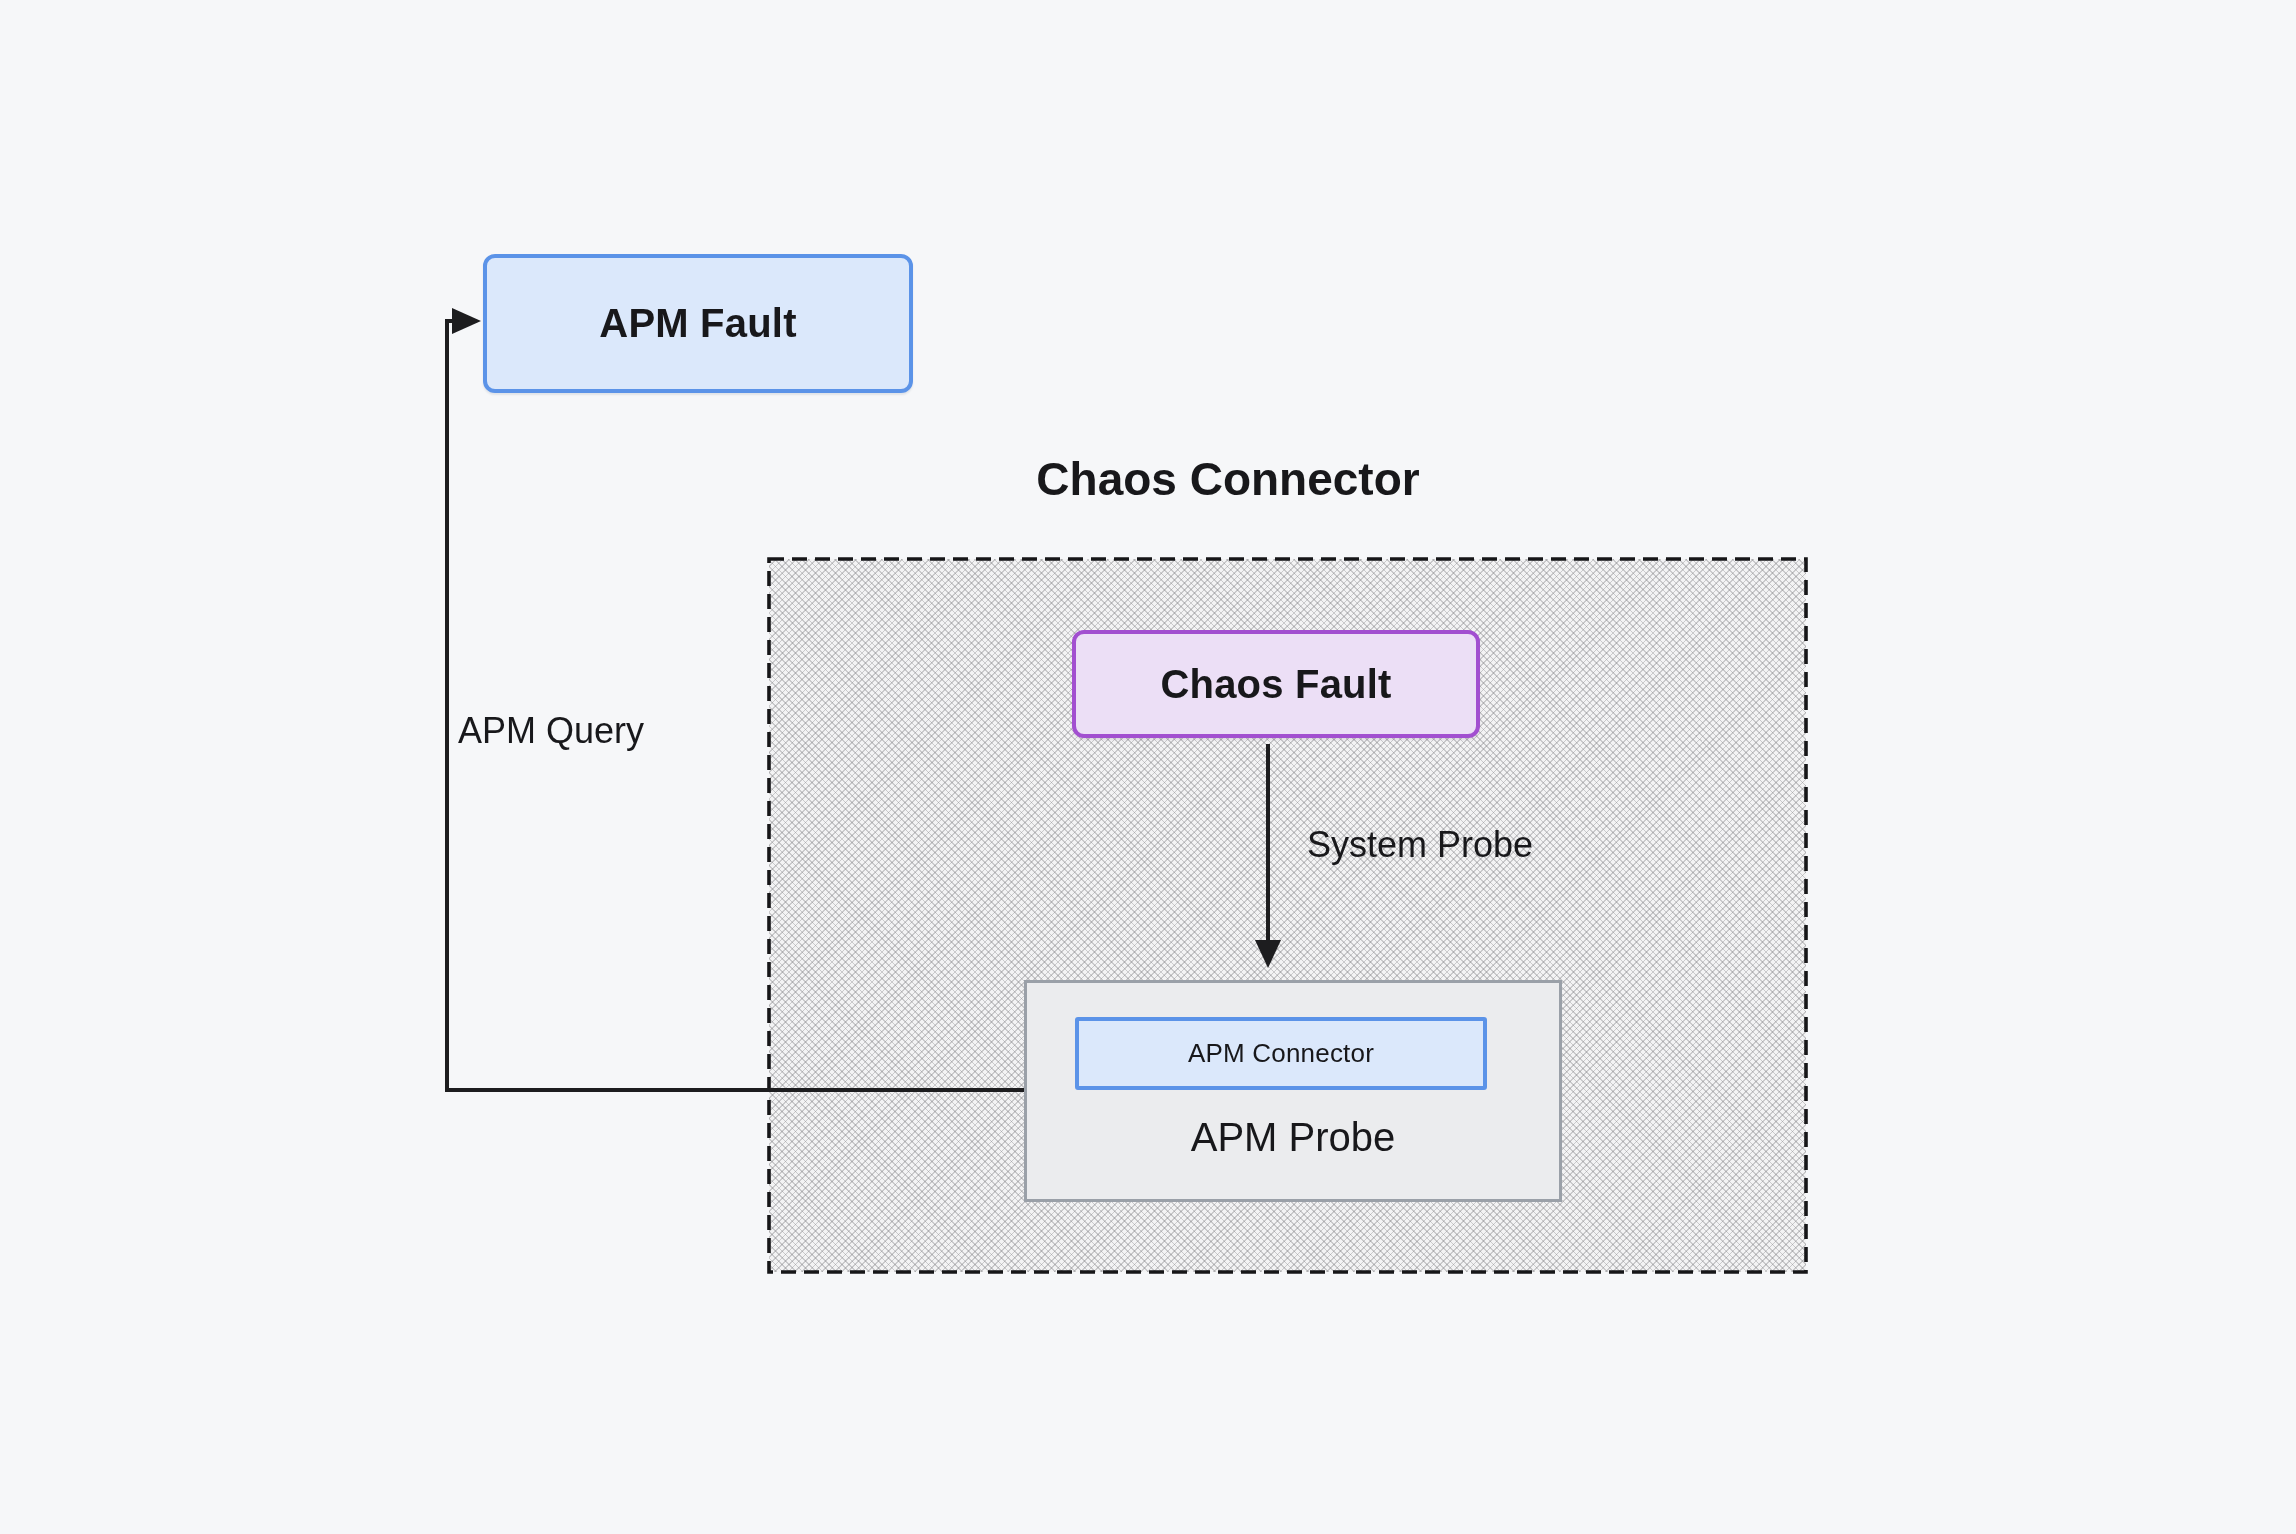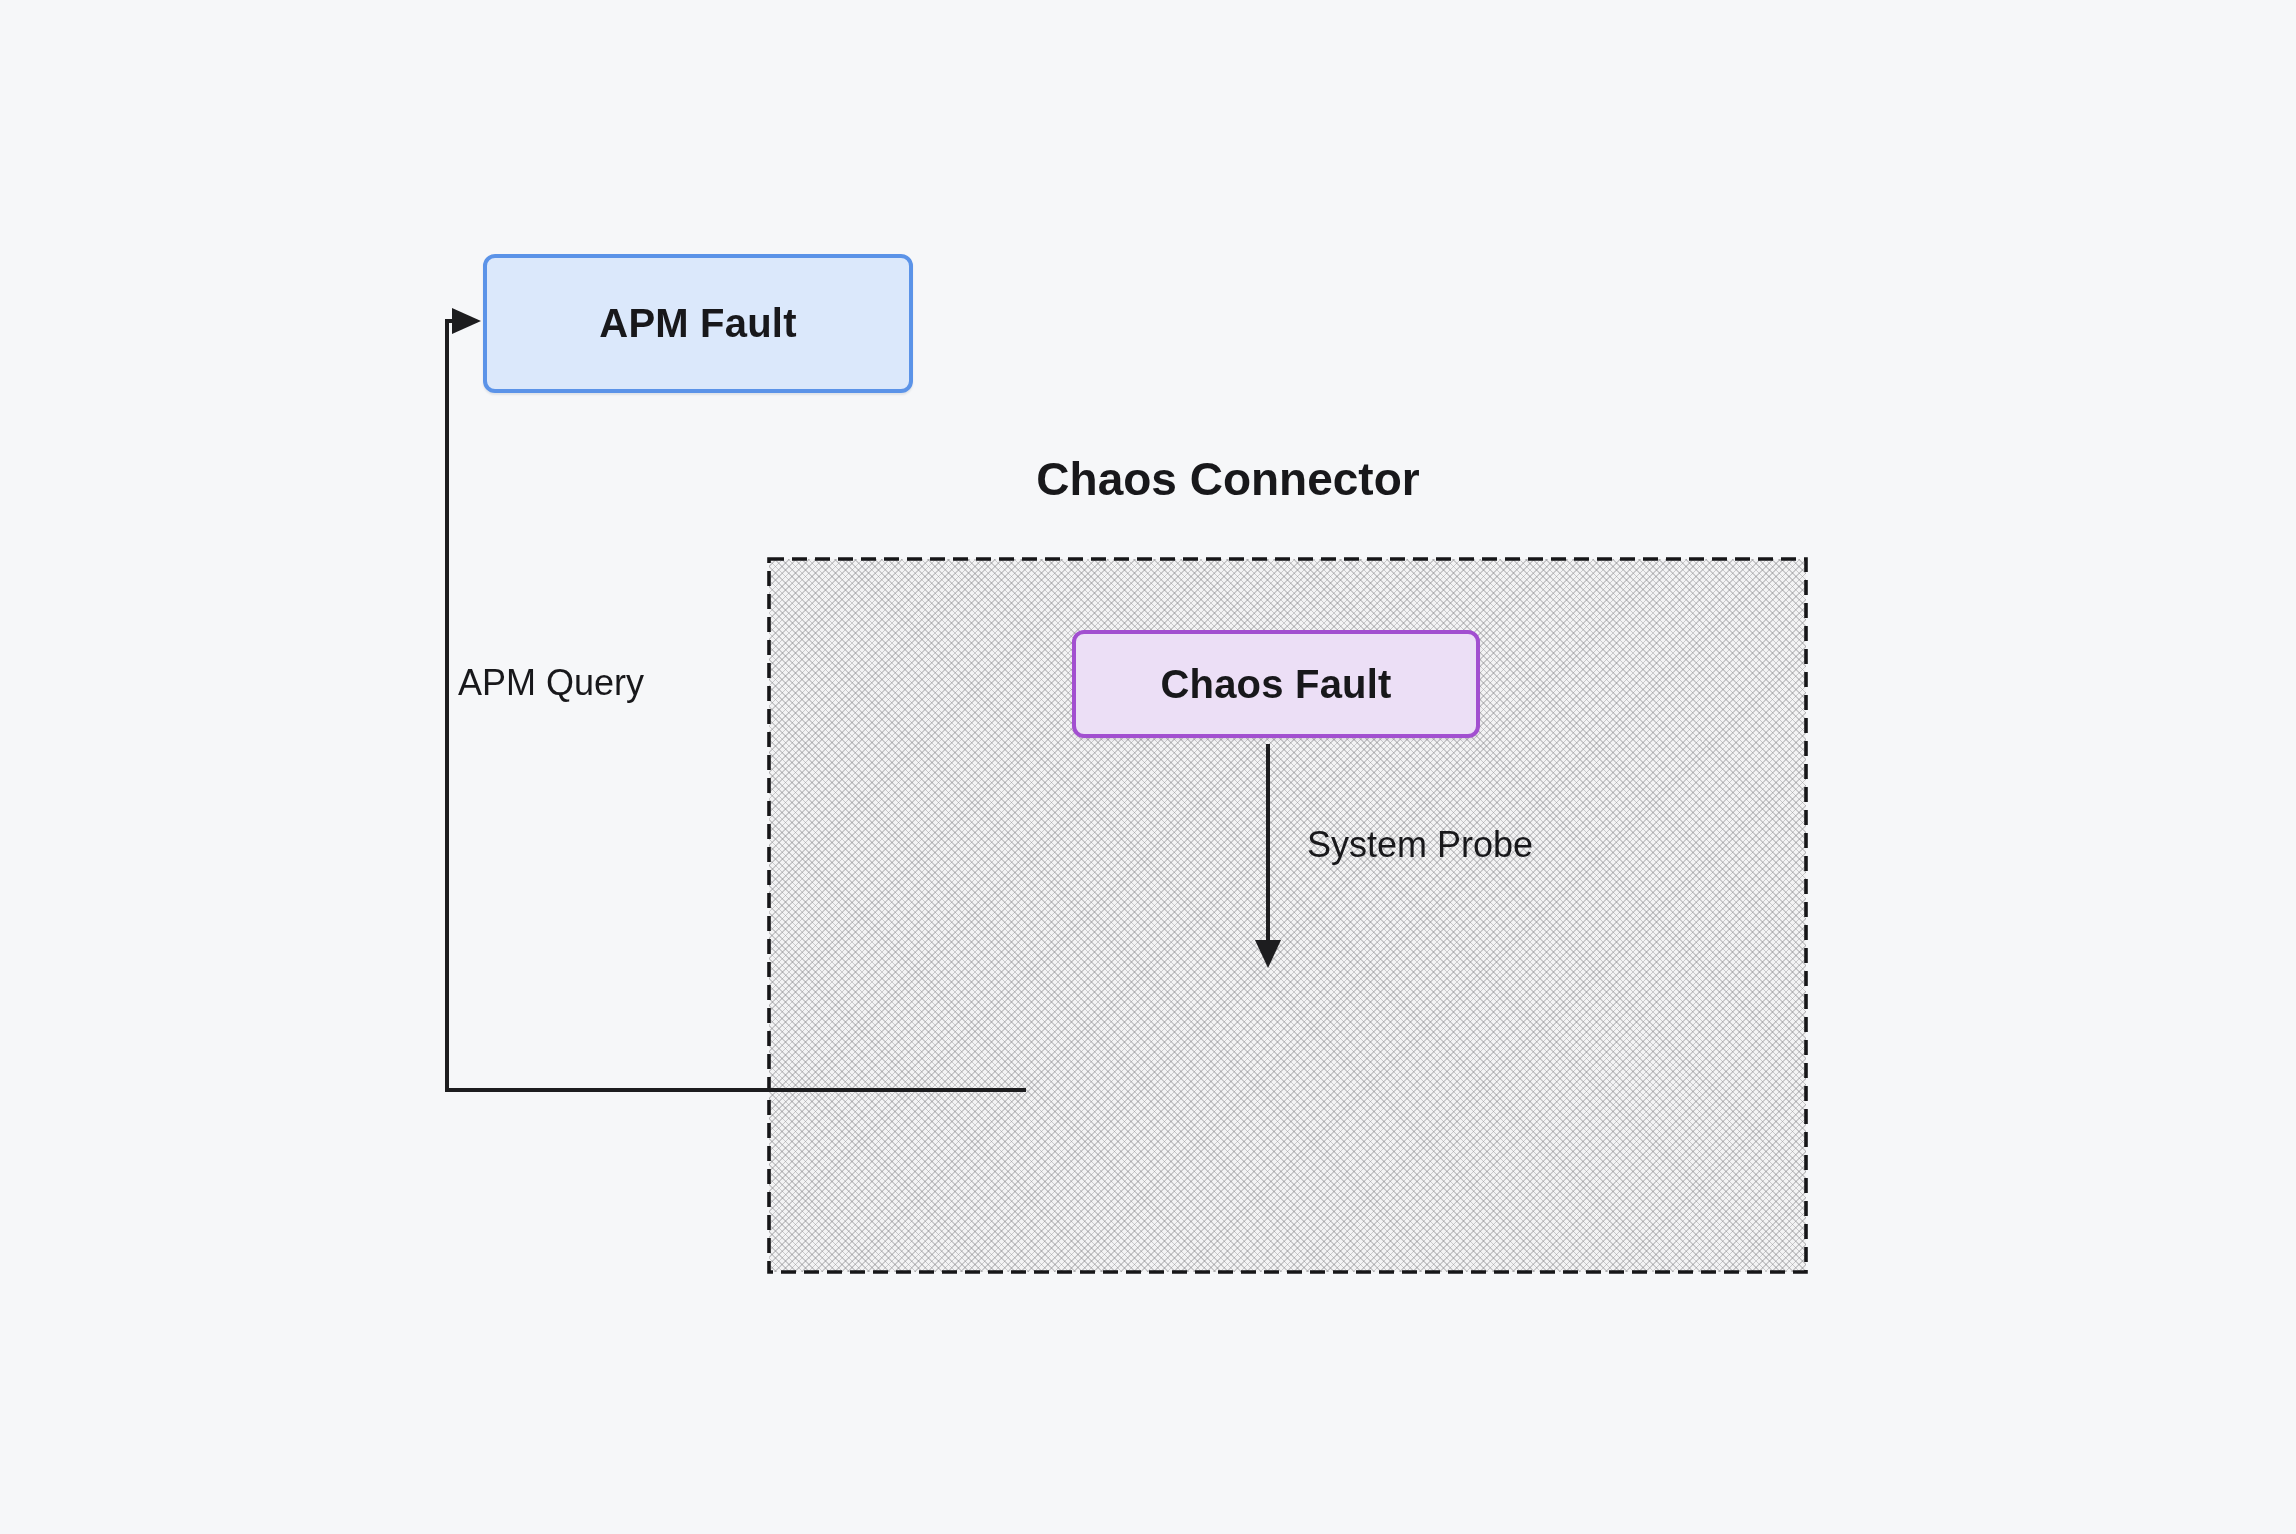--- a/index.html
+++ b/index.html
@@ -115,21 +115,21 @@
     z-index: 3;
     white-space: nowrap;
   }
   .edge-label {
     position: absolute;
     font-size: 36px;
     font-weight: 500;
     z-index: 3;
     white-space: nowrap;
   }
-  .label-apm-query   { left: 458px;  top: 662px; }
+  .label-apm-query   { left: 458px;  top: 710px; }
   .label-exec-probe  { left: 1307px; top: 824px; }
 </style>
 </head>
 <body>
 
 <div class="canvas">
 
   <div class="chaos-box"></div>
 
   <svg class="edges-svg" viewBox="0 0 2296 1534" xmlns="http://www.w3.org/2000/svg">
@@ -146,17 +146,23 @@
   <div class="diagram-title">Chaos Connector</div>
 
   <div class="node apm-system">
     <span class="node-label">APM Fault</span>
   </div>
 
   <div class="node chaos-fault">
     <span class="node-label">Chaos Fault</span>
   </div>
 
+  <div class="node apm-probe">
+    <div class="apm-connector">
+      <span class="node-label">APM Connector</span>
+    </div>
+    <div class="apm-probe-label">APM Probe</div>
+  </div>
 
   <div class="edge-label label-apm-query">APM Query</div>
   <div class="edge-label label-exec-probe">System Probe</div>
 
 </div>
 
 </body></html>

